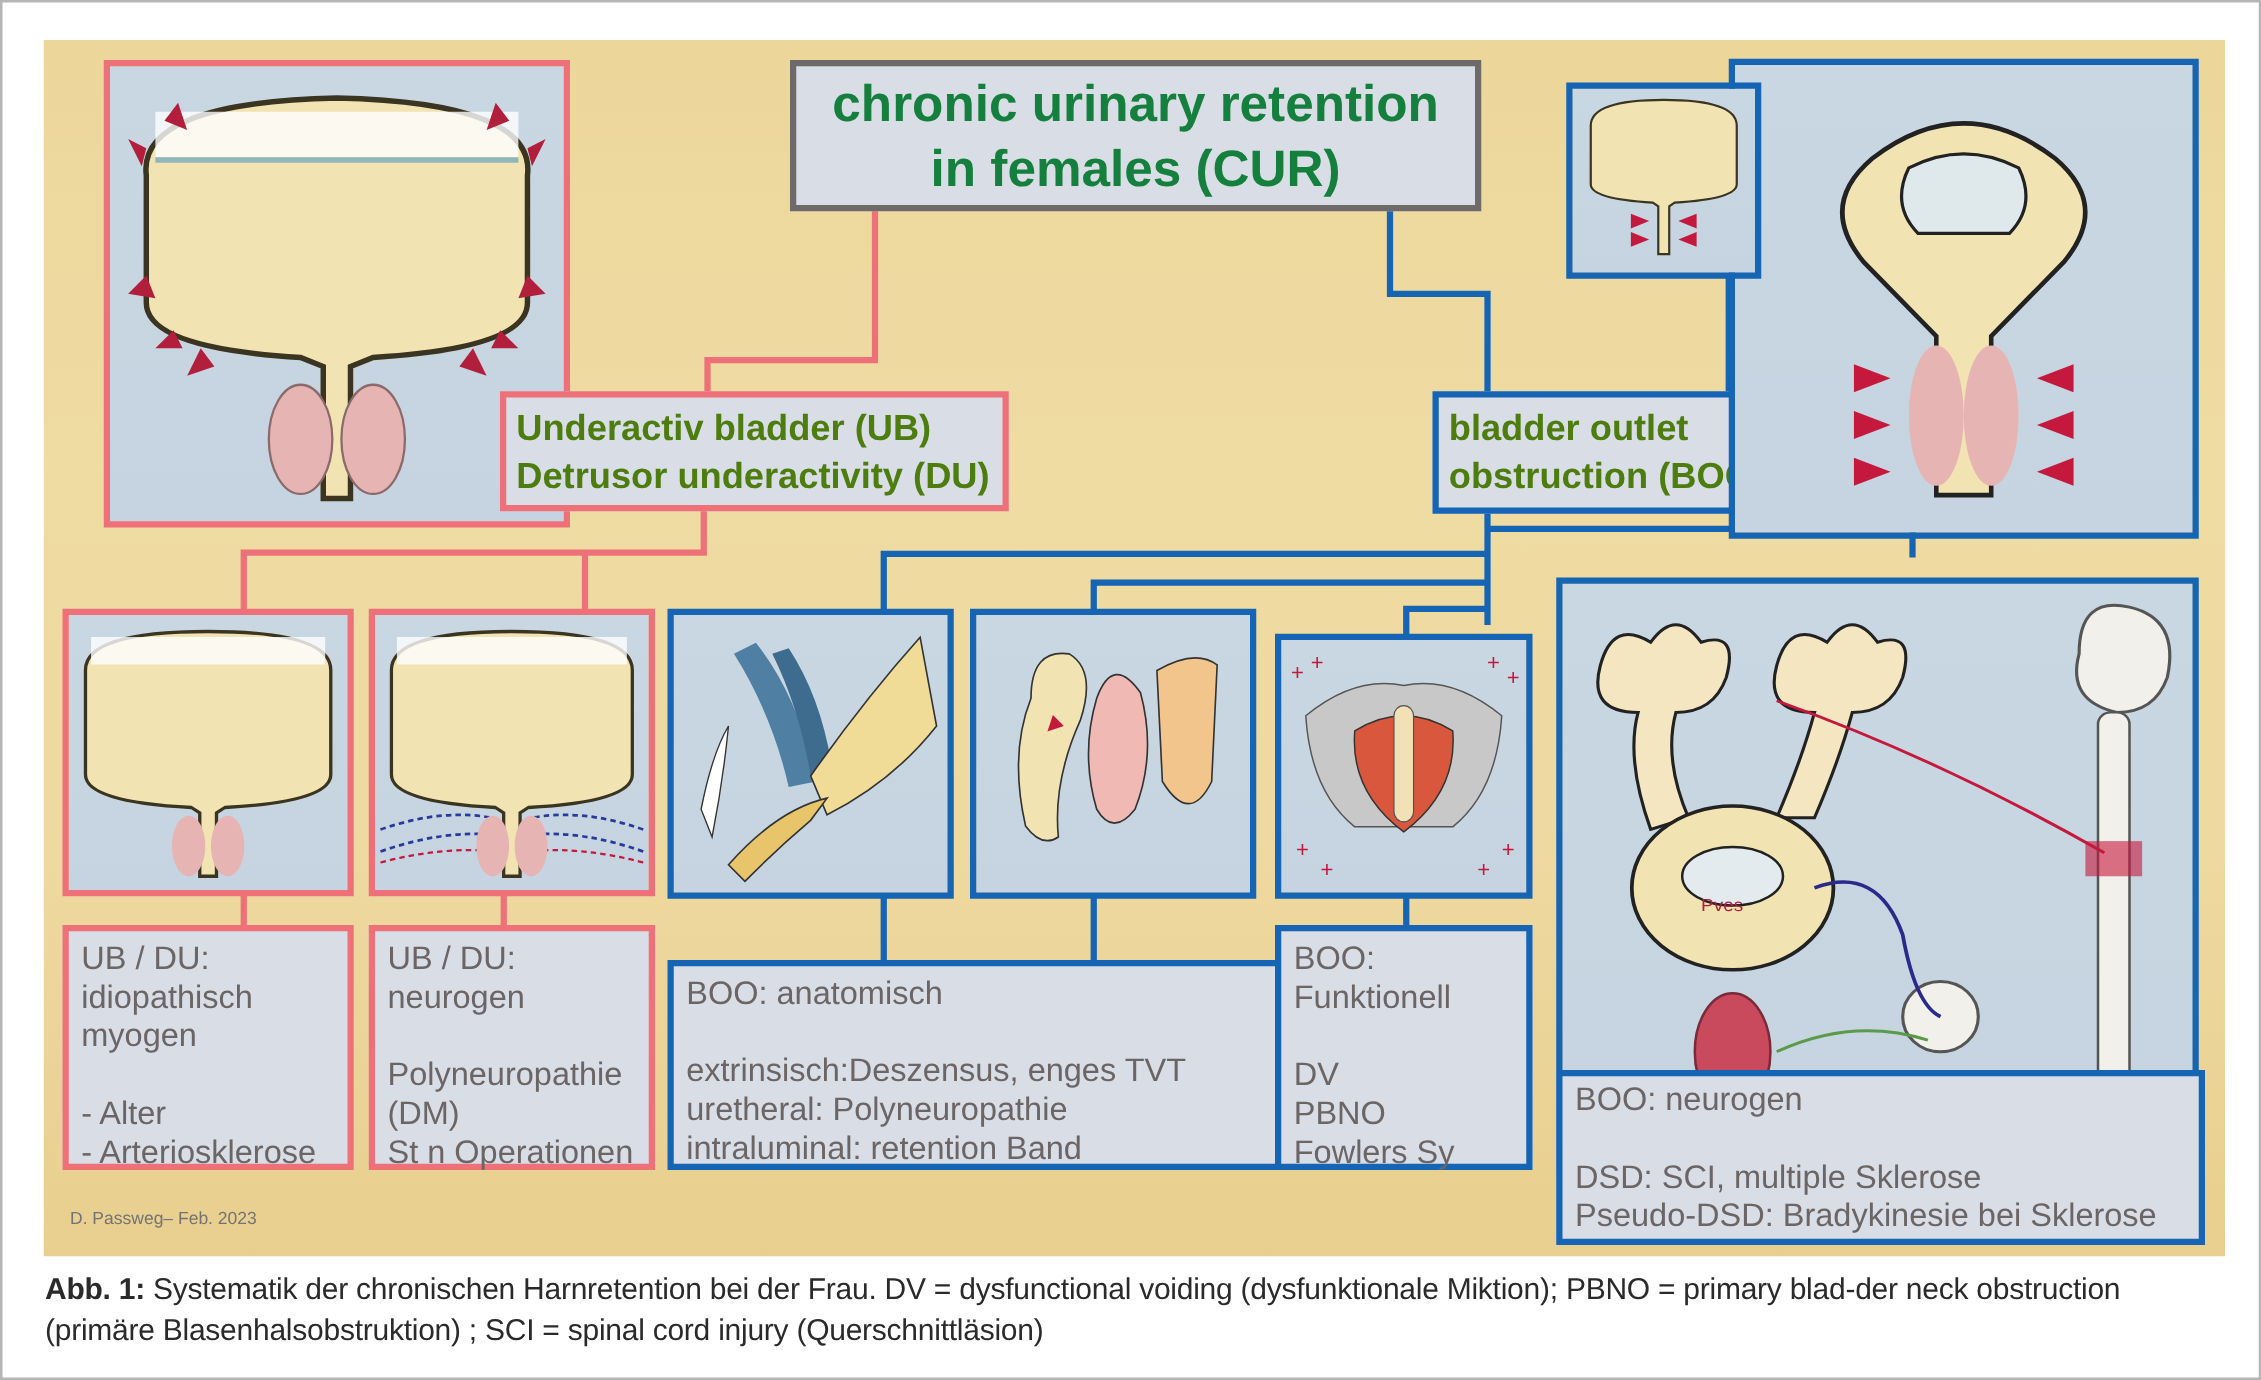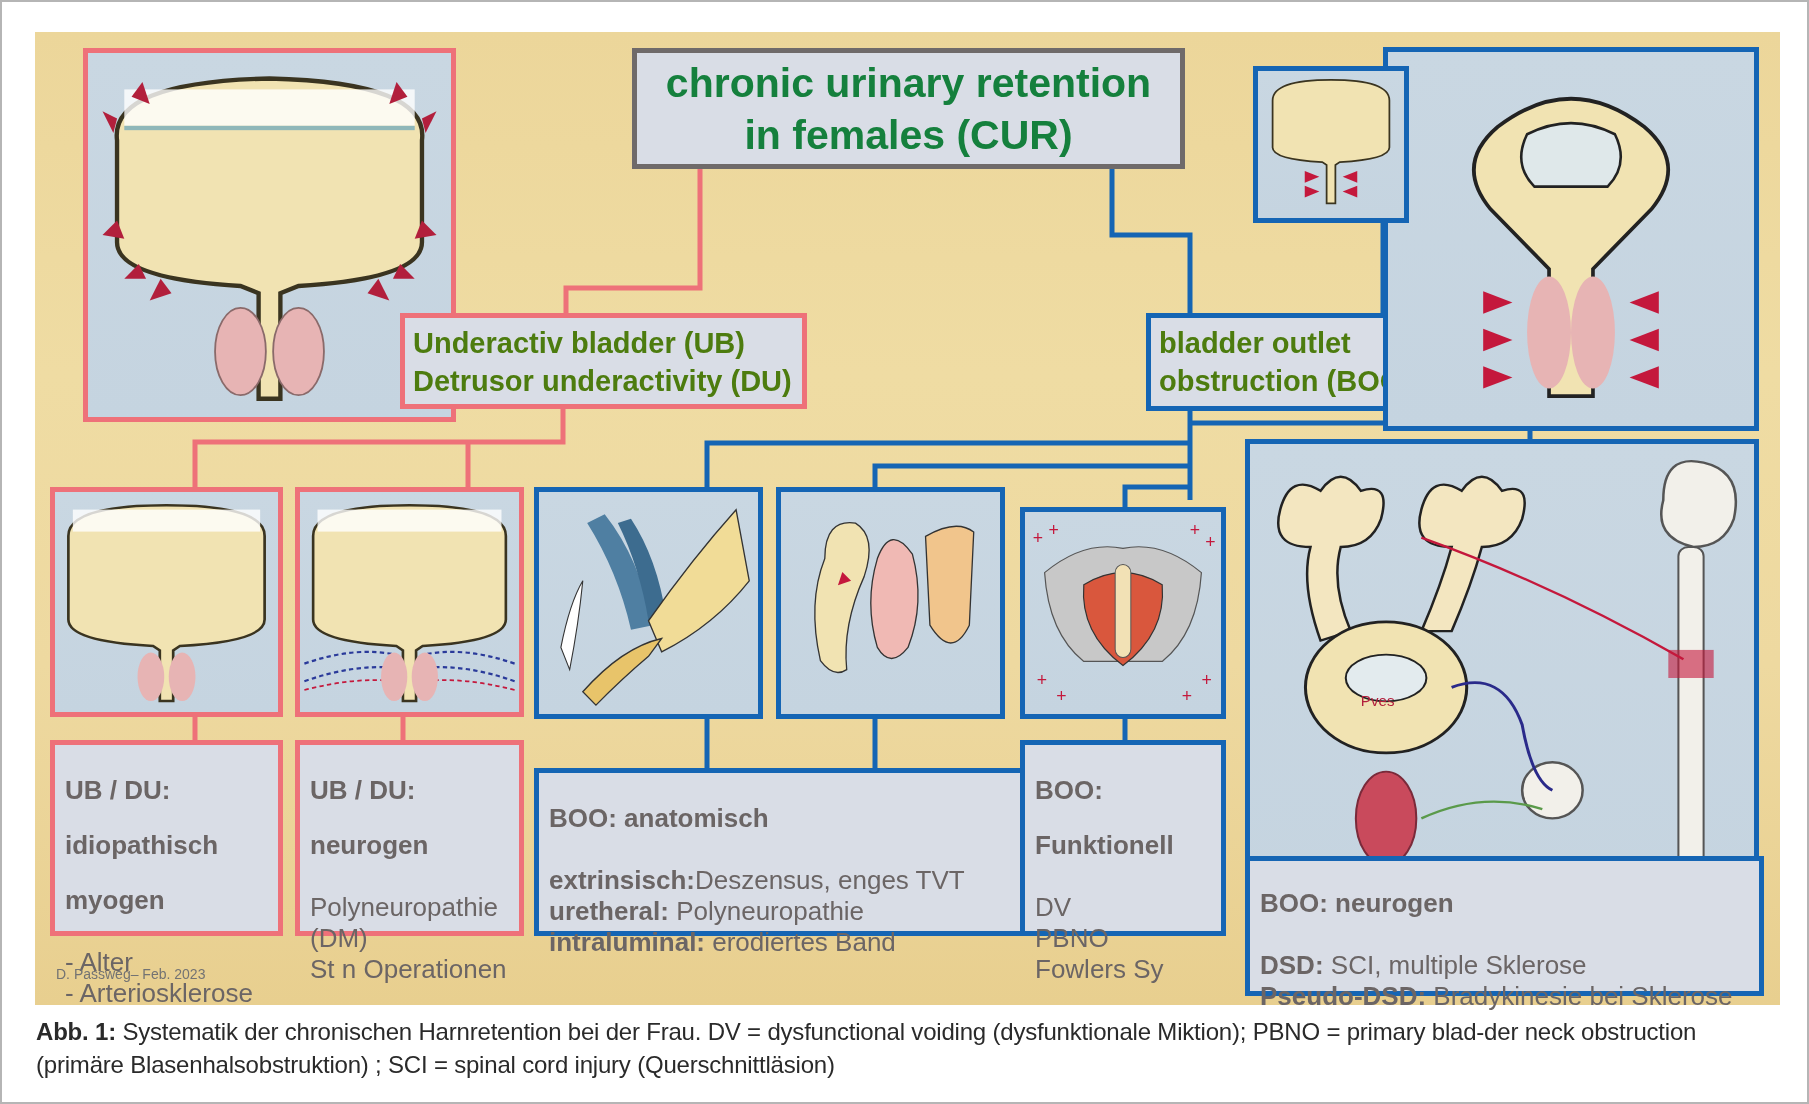--- a/index.html
+++ b/index.html
@@ -19,21 +19,21 @@
   .pink { border:5px solid #ee7179; }
   .blue { border:5px solid #1565b4; }
   .grey { border:5px solid #6f6a6a; }
   .img { background: linear-gradient(180deg,#c9d7e2 0%, #c5d4e0 100%); }
   .title-text {
     font-weight:bold; font-size:41px; line-height:52px; text-align:center; color:#15803d;
     padding-top:4px;
   }
   .node-text { font-weight:bold; font-size:29px; line-height:38px; color:#4d7c0f; padding:5px 8px; white-space:nowrap; }
   .tb { font-size:26px; line-height:31px; color:#6b6565; padding:4px 10px; white-space:nowrap; }
-  .tb .h { font-weight:bold;margin-top:24px; }
+  .tb .h { font-weight:normal; }
   .tb .gap { height:31px; }
   .credit { position:absolute; left:56px; top:966px; font-size:14px; color:#737373; }
   .caption { position:absolute; left:36px; top:1015px; width:1730px; font-size:24px; line-height:33px; color:#2a2a2a; letter-spacing:-0.2px; }
   .caption b { font-weight:bold; }
   svg.art { position:absolute; left:0; top:0; width:100%; height:100%; }
 </style>
 </head>
 <body>
 
 <div class="frame"></div>
@@ -181,21 +181,21 @@
         <text x="12" y="12">+</text>
         <text x="84" y="12">+</text>
         <text x="92" y="18">+</text>
       <text x="6" y="86">+</text>
         <text x="16" y="94">+</text>
         <text x="80" y="94">+</text>
         <text x="90" y="86">+</text>
     </g>
   </svg>
 </div>
-<div class="box blue img" style="left:1245px;top:439px;width:514px;height:478px;">
+<div class="box blue img" style="left:1245px;top:462px;width:514px;height:478px;">
   <svg class="art" viewBox="0 0 100 100" preserveAspectRatio="none">
     <path d="M6,14 Q8,6 14,10 Q18,4 22,10 Q28,8 26,16 Q24,22 18,22 Q16,30 20,40 L14,42 Q10,30 12,22 Q4,22 6,14 Z" fill="#f3e6c0" stroke="#222" stroke-width="0.5"></path>
     <path d="M34,14 Q36,6 42,10 Q46,4 50,10 Q56,8 54,16 Q52,22 46,22 Q44,30 40,40 L34,40 Q38,30 40,22 Q32,22 34,14 Z" fill="#f3e6c0" stroke="#222" stroke-width="0.5"></path>
     <ellipse cx="27" cy="52" rx="16" ry="14" fill="#f1e3b2" stroke="#222" stroke-width="0.6"></ellipse>
     <ellipse cx="27" cy="50" rx="8" ry="5" fill="#e3ebee" stroke="#222" stroke-width="0.4"></ellipse>
     <text x="22" y="56" font-size="3" fill="#b21f3c" font-family="Liberation Sans, sans-serif">Pves</text>
     <ellipse cx="27" cy="80" rx="6" ry="10" fill="#c94a5c" stroke="#7a2a3a" stroke-width="0.4"></ellipse>
     <path d="M82,12 Q82,2 90,4 Q98,6 96,16 Q94,22 88,22 Q80,20 82,12 Z" fill="#f2f0ea" stroke="#555" stroke-width="0.5"></path>
     <rect x="85" y="22" width="5" height="68" rx="2" fill="#f2f0ea" stroke="#555" stroke-width="0.4"></rect>
     <rect x="83" y="44" width="9" height="6" fill="#c4183c" opacity="0.6"></rect>
@@ -225,21 +225,21 @@
     <div>(DM)</div>
     <div>St n Operationen</div>
   </div>
 </div>
 <div class="box blue" style="left:534px;top:768px;width:530px;height:168px;">
   <div class="tb" style="padding-top:6px;">
     <div class="h">BOO: anatomisch</div>
     <div class="gap"></div>
     <div><span class="h">extrinsisch:</span><span>Deszensus,  enges TVT</span></div>
     <div><span class="h">uretheral:</span> <span>Polyneuropathie</span></div>
-    <div><span class="h">intraluminal:</span> <span>erodiertes Band</span></div>
+    <div><span class="h">intraluminal:</span> <span>retention Band</span></div>
   </div>
 </div>
 <div class="box blue" style="left:1020px;top:740px;width:206px;height:196px;">
   <div class="tb" style="padding-top:6px;">
     <div class="h">BOO:</div>
     <div class="h">Funktionell</div>
     <div class="gap"></div>
     <div>DV</div>
     <div>PBNO</div>
     <div>Fowlers Sy</div>

